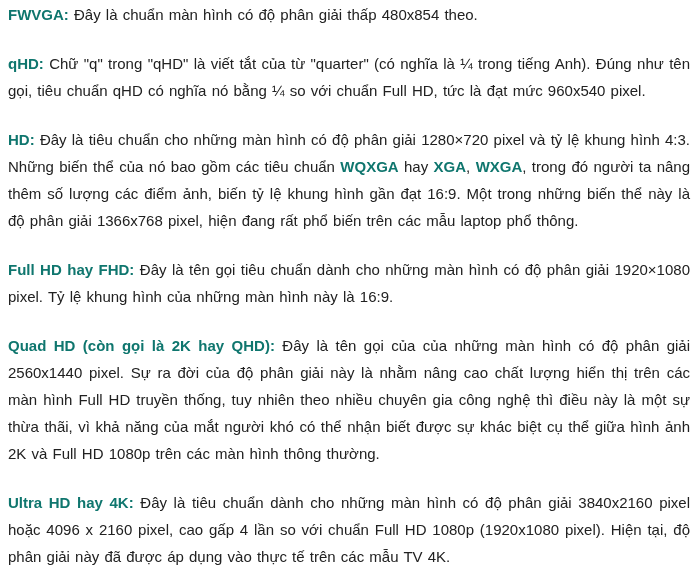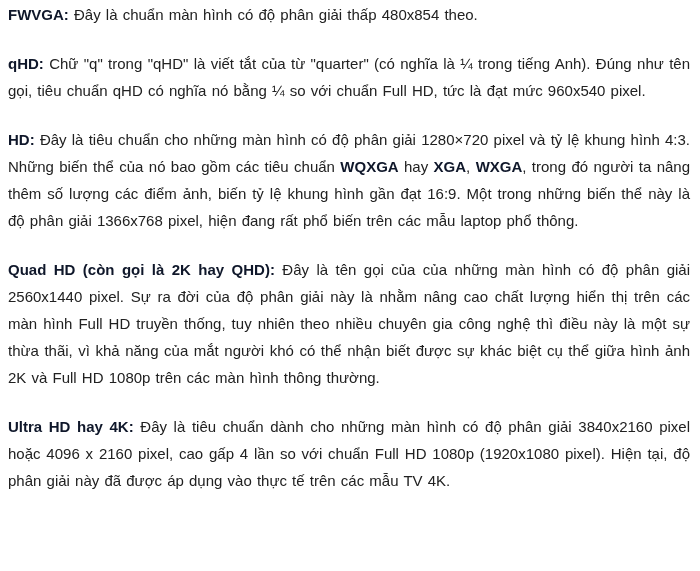--- a/index.html
+++ b/index.html
@@ -25,25 +25,26 @@
     line-height: 27px;
     text-align: justify;
     color: #212121;
     word-spacing: 1px;
   }
   p.para:last-child {
     margin-bottom: 12px;
   }
   p.para b {
     font-weight: 700;
-    color: #0f172a;
+    color: #0f766e;
   }
 </style>
 </head>
 <body>
 
 <article class="article" id="article-root" style="background: rgb(255, 255, 255);">
     <p class="para"><b>FWVGA:</b><span> Đây là chuẩn màn hình có độ phân giải thấp 480x854 theo.</span></p>
     <p class="para"><b>qHD:</b><span> Chữ "q" trong "qHD" là viết tắt của từ "quarter" (có nghĩa là ¼ trong tiếng Anh). Đúng như tên gọi, tiêu chuẩn qHD có nghĩa nó bằng ¼ so với chuẩn Full HD, tức là đạt mức 960x540 pixel.</span></p>
     <p class="para"><b>HD:</b><span> Đây là tiêu chuẩn cho những màn hình có độ phân giải 1280×720 pixel và tỷ lệ khung hình 4:3. Những biến thể của nó bao gồm các tiêu chuẩn </span><b>WQXGA</b><span> hay </span><b>XGA</b><span>, </span><b>WXGA</b><span>, trong đó người ta nâng thêm số lượng các điểm ảnh, biến tỷ lệ khung hình gần đạt 16:9. Một trong những biến thể này là độ phân giải 1366x768 pixel, hiện đang rất phổ biến trên các mẫu laptop phổ thông.</span></p>
+    <p class="para"><b>Full HD hay FHD:</b><span> Đây là tên gọi tiêu chuẩn dành cho những màn hình có độ phân giải 1920×1080 pixel. Tỷ lệ khung hình của những màn hình này là 16:9.</span></p>
     <p class="para"><b>Quad HD (còn gọi là 2K hay QHD):</b><span> Đây là tên gọi của của những màn hình có độ phân giải 2560x1440 pixel. Sự ra đời của độ phân giải này là nhằm nâng cao chất lượng hiển thị trên các màn hình Full HD truyền thống, tuy nhiên theo nhiều chuyên gia công nghệ thì điều này là một sự thừa thãi, vì khả năng của mắt người khó có thể nhận biết được sự khác biệt cụ thể giữa hình ảnh 2K và Full HD 1080p trên các màn hình thông thường.</span></p>
     <p class="para"><b>Ultra HD hay 4K:</b><span> Đây là tiêu chuẩn dành cho những màn hình có độ phân giải 3840x2160 pixel hoặc 4096 x 2160 pixel, cao gấp 4 lần so với chuẩn Full HD 1080p (1920x1080 pixel). Hiện tại, độ phân giải này đã được áp dụng vào thực tế trên các mẫu TV 4K.</span></p>
   </article>
 
 </body></html>

